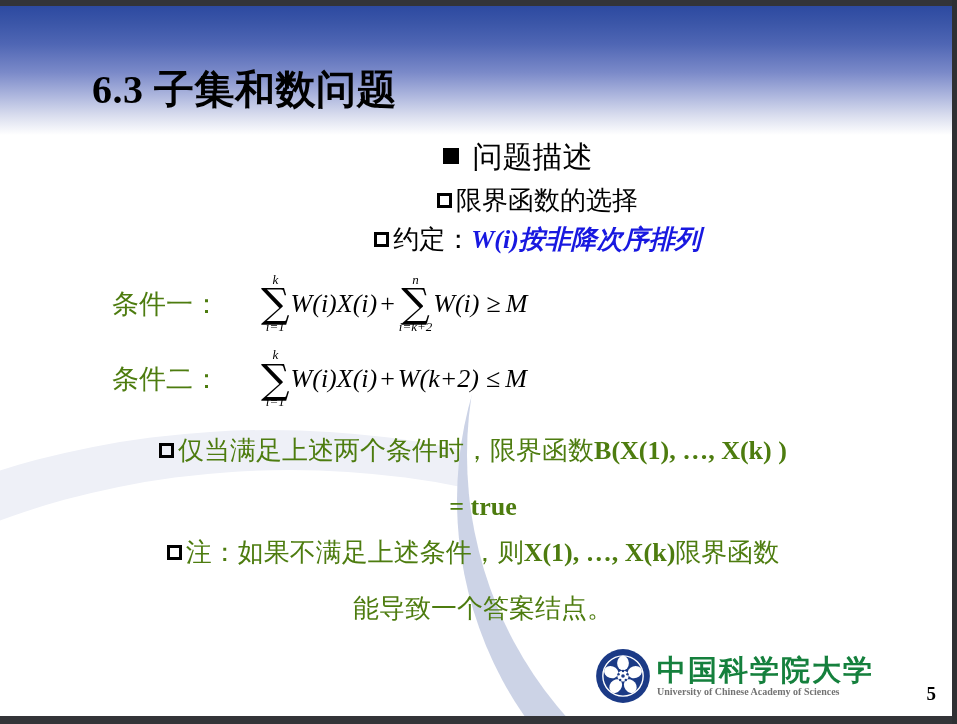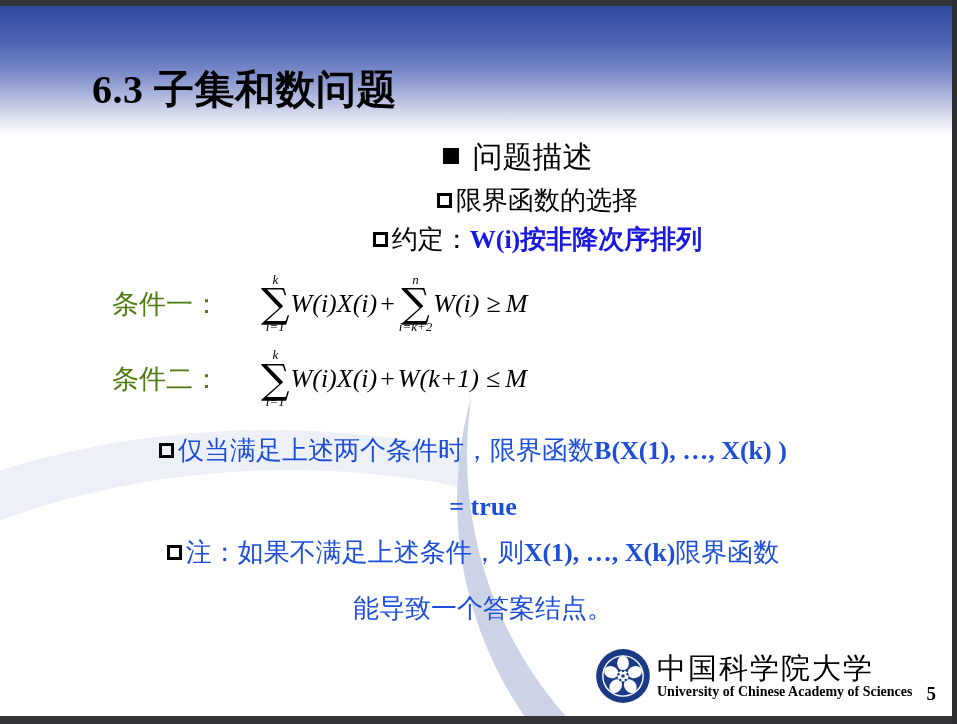--- a/index.html
+++ b/index.html
@@ -133,20 +133,21 @@
     width: 15px; height: 15px;
     border: 3px solid #000;
     box-sizing: border-box;
     vertical-align: 1px;
     margin-right: 4px;
   }
   .blue-b {
     color: #1818e0;
     font-weight: bold;
     font-family: "Liberation Serif", "DejaVu Serif", serif;
+    font-style: italic;
   }
   .bold-roman {
     font-weight: bold;
     font-family: "Liberation Serif", "DejaVu Serif", serif;
   }
 
   
   .cond-row {
     position: relative;
     display: flex;
@@ -190,21 +191,21 @@
   }
   .op { font-style: normal; margin: 0 3px; }
   .rel { font-style: normal; margin: 0 5px 0 7px; }
 
   
   .lvl2-wrap {
     position: relative;
     margin: 0 0 0 118px;
     width: 710px;
     font-size: 26px;
-    color: #1d4ed8;
+    color: #4d7c0f;
     line-height: 1.16;
   }
   .lvl2-wrap .hollow {
     display: inline-block;
     width: 15px; height: 15px;
     border: 3px solid #000;
     box-sizing: border-box;
     vertical-align: 1px;
     margin-right: 4px;
   }
@@ -229,30 +230,30 @@
     flex: 0 0 56px;
     margin-right: 6px;
   }
   #logo-text {
     display: flex;
     flex-direction: column;
     justify-content: center;
   }
   #logo-cn {
     font-size: 29px;
-    font-weight: normal;
-    color: #000000;
+    font-weight: bold;
+    color: #15803d;
     letter-spacing: 2px;
     line-height: 1.05;
     white-space: nowrap;
   }
   #logo-en {
-    font-size: 14px;
-    font-weight: bold;
-    color: #000000;
+    font-size: 10px;
+    font-weight: bold;
+    color: #737373;
     line-height: 1.1;
     white-space: nowrap;
     font-family: "Liberation Serif", "DejaVu Serif", serif;
   }
   #page-num {
     position: absolute;
     right: 4px; bottom: 2px;
     font-size: 19px;
     font-weight: bold;
     color: #000;
@@ -314,21 +315,21 @@
     <div class="cond-row" style="margin-top:14px;">
       <span class="cond-label">条件二：</span>
       <span class="formula" style="margin-left:40px;">
         <span class="sum">
           <span class="lim">k</span>
           <span class="sig">∑</span>
           <span class="lim">i=1</span>
         </span>
         <span>W(i)X(i)</span>
         <span class="op">+</span>
-        <span>W(k+1)</span>
+        <span>W(k+2)</span>
         <span class="rel">≤</span>
         <span>M</span>
       </span>
     </div>
 
     <div class="lvl2-wrap" style="margin-top:26px;">
       <span class="hollow"></span><span>仅当满足上述两个条件时，限界函数</span><span class="bold-roman">B(X(1), …, X(k) )</span>
       <span class="indent-line bold-roman">= true</span>
     </div>
 

